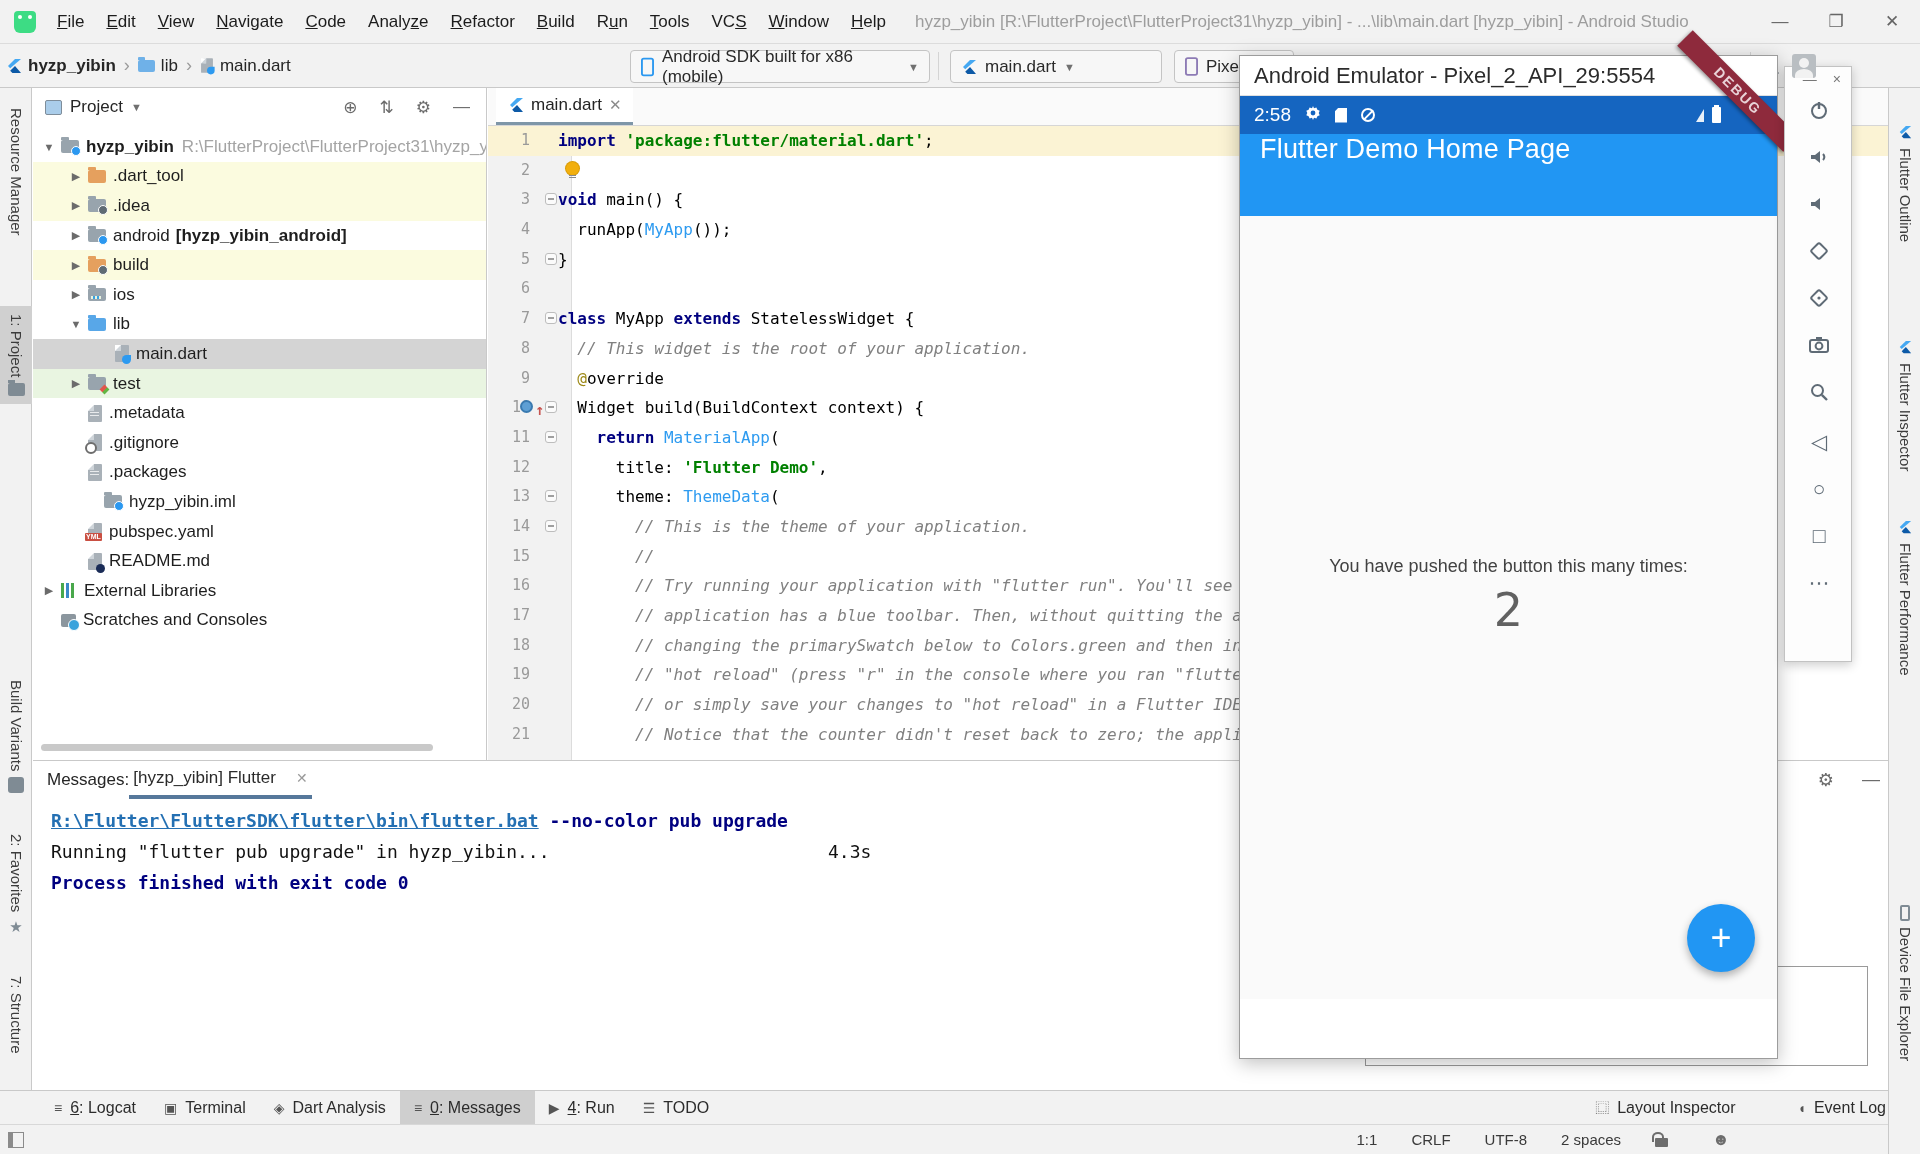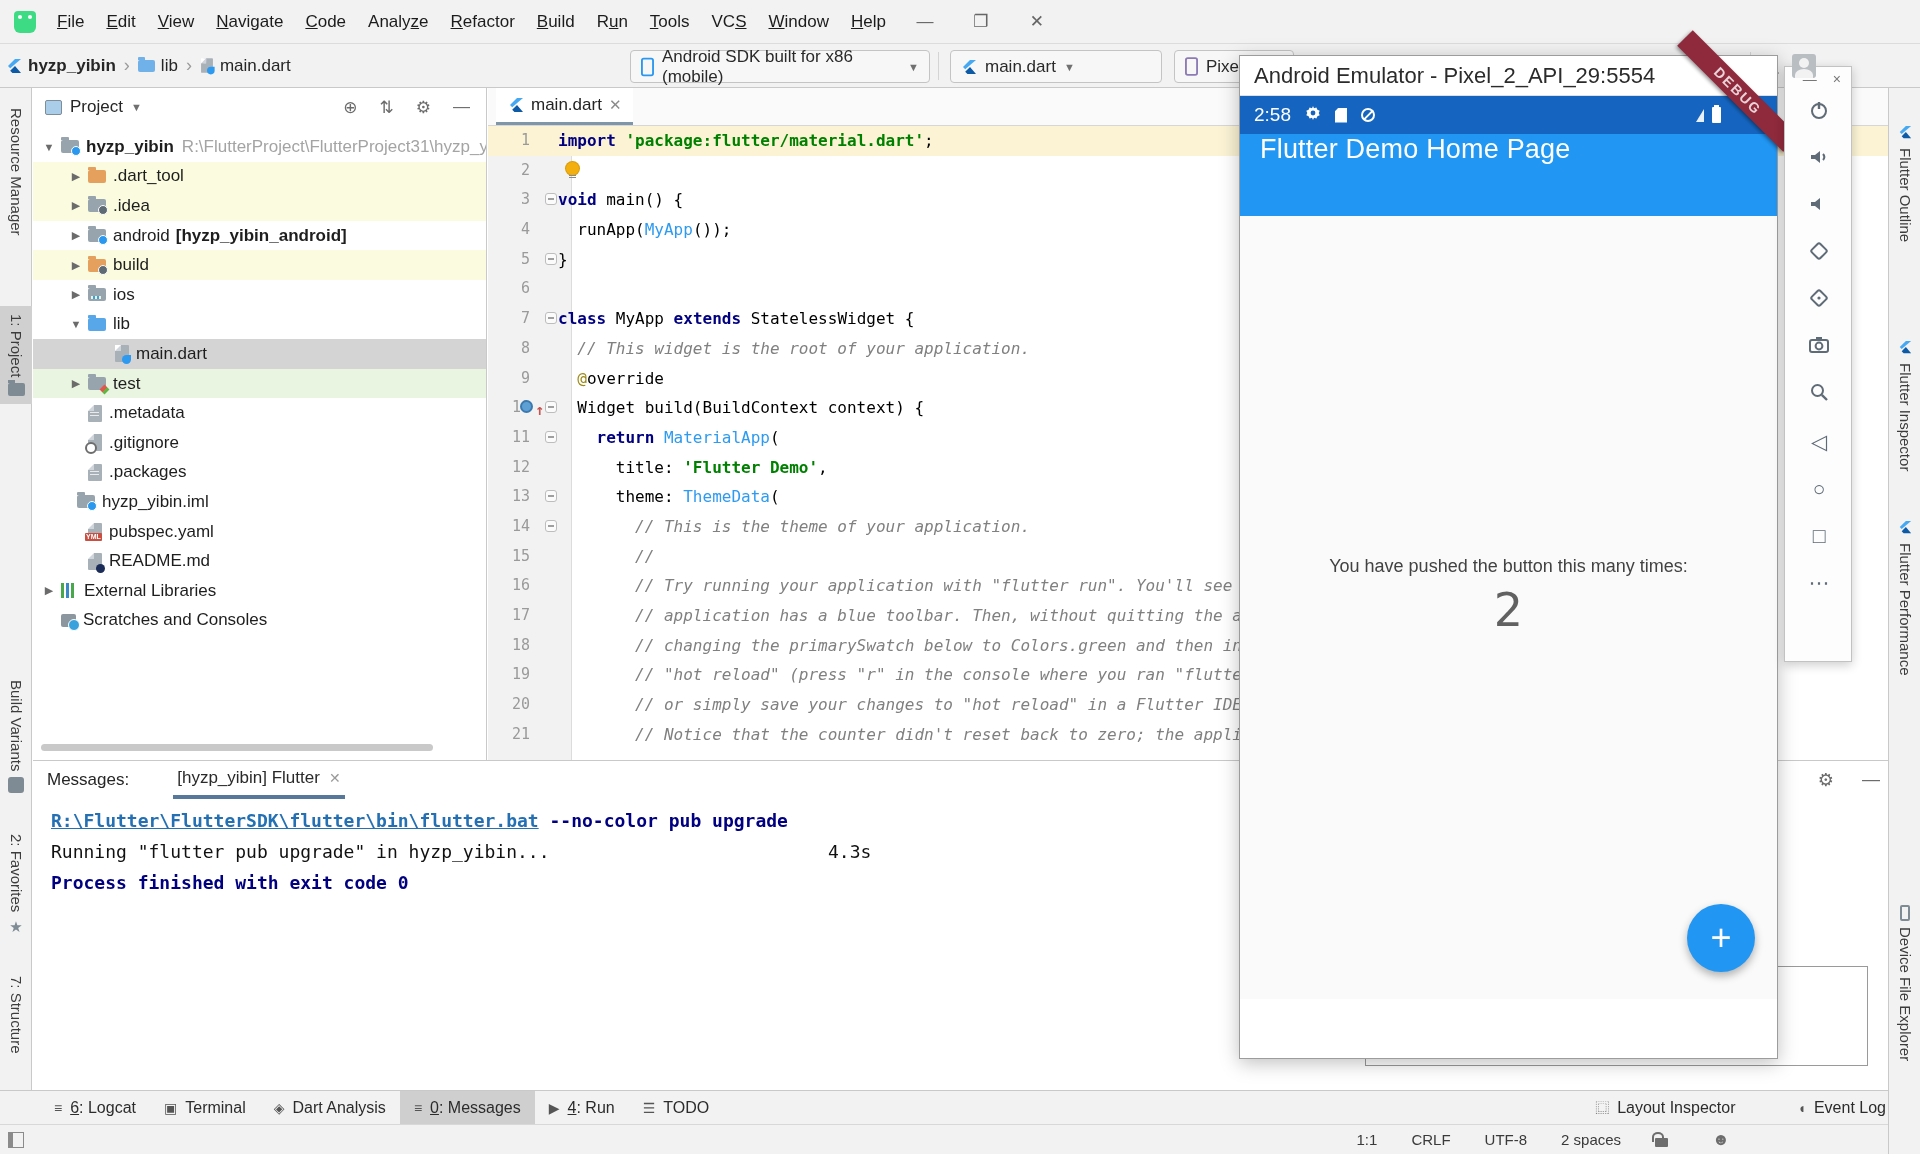--- a/index.html
+++ b/index.html
@@ -96,21 +96,21 @@
   .tok-ann{color:#9c8816}
   .bulb{position:absolute;left:78px;top:6px;width:13px;height:13px;border-radius:50%;background:#f2af0d;box-shadow:0 0 0 1px #d99c08}
   .bulb::after{content:"";position:absolute;left:3px;top:13px;width:7px;height:4px;background:repeating-linear-gradient(#8a8a8a 0 1px,transparent 1px 2px)}
   .ovr-mark{position:absolute;left:32px;top:7px;width:13px;height:13px;border-radius:50%;background:#5e9fd4;border:2px solid #3a7ab0}
   .ovr-arrow{position:absolute;left:47px;top:3px;color:#c75450;font-size:15px;font-weight:bold}
 
   
   #messages{position:absolute;left:33px;top:760px;width:1887px;height:330px;background:#fff;border-top:1px solid var(--border)}
   #msg-header{height:38px;display:flex;align-items:center;font-size:17px;color:#262626}
   #msg-label{margin-left:14px}
-  #msg-tab{margin-left:44px;height:38px;display:flex;align-items:center;gap:9px;border-bottom:4px solid #56789b;padding:0 4px;color:#2a2a2a}
+  #msg-tab{height:38px;display:flex;align-items:center;gap:20px;border-bottom:4px solid #56789b;padding:0 4px;color:#2a2a2a}
   #msg-tab .close{color:#9a9a9a;font-size:14px}
   #msg-icons{position:absolute;right:40px;top:8px;display:flex;gap:28px;color:#6c6c6c;font-size:18px}
   #console{position:absolute;left:0;top:44px;width:1240px;font-family:"DejaVu Sans Mono",monospace;font-size:18px}
   .con-line{height:31px;line-height:31px;white-space:pre;padding-left:18px;position:relative}
   .con-link{color:var(--link);text-decoration:underline;font-weight:bold}
   .con-navy{color:var(--kw);font-weight:bold}
   .con-plain{color:#111}
   .con-time{position:absolute;left:795px;top:0;color:#111}
 
   
@@ -164,20 +164,21 @@
   .avatar-ic::after{content:"";position:absolute;left:3px;top:15px;width:18px;height:12px;border-radius:50% 50% 0 0;background:#f2f2f2}
 </style>
 </head>
 <body>
 
 <div id="screen">
 
   <header id="titlebar">
     <div id="android-logo"></div>
     <nav id="menubar"><span class="menu-item"><u>F</u>ile</span><span class="menu-item"><u>E</u>dit</span><span class="menu-item"><u>V</u>iew</span><span class="menu-item"><u>N</u>avigate</span><span class="menu-item"><u>C</u>ode</span><span class="menu-item">Analy<u>z</u>e</span><span class="menu-item"><u>R</u>efactor</span><span class="menu-item"><u>B</u>uild</span><span class="menu-item">R<u>u</u>n</span><span class="menu-item"><u>T</u>ools</span><span class="menu-item">VC<u>S</u></span><span class="menu-item"><u>W</u>indow</span><span class="menu-item"><u>H</u>elp</span></nav>
+    <div id="win-title">hyzp_yibin [R:\FlutterProject\FlutterProject31\hyzp_yibin] - ...\lib\main.dart [hyzp_yibin] - Android Studio</div>
     <div class="win-ctrl">—</div>
     <div class="win-ctrl">❐</div>
     <div class="win-ctrl">✕</div>
   </header>
 
   <div id="toolbar">
     <div class="crumb">
       <span class="flutter-logo"><svg viewBox="0 0 16 16">
             <path d="M9 1 2 8l2.2 2.2L15 1z" fill="#45a8f2"></path>
             <path d="M9 8l-4.8 4.8L6.4 15H15L9 8z" fill="#0d5aa7"></path>
@@ -334,21 +335,21 @@
           <span class="i-file o-ignore"></span>
           <span class="gap"></span>
           <span>.gitignore</span>
         </div>
         <div class="trow bg-white" style="padding-left: 31px;">
           <span class="arrow"></span>
           <span class="i-file"></span>
           <span class="gap"></span>
           <span>.packages</span>
         </div>
-        <div class="trow bg-white" style="padding-left: 20px;">
+        <div class="trow bg-white" style="padding-left: 47px;">
           <span class="arrow"></span>
           <span class="i-folder o-flutter"></span>
           <span class="gap"></span>
           <span>hyzp_yibin.iml</span>
         </div>
         <div class="trow bg-white" style="padding-left: 31px;">
           <span class="arrow"></span>
           <span class="i-file o-yml"></span>
           <span class="gap"></span>
           <span>pubspec.yaml</span>

